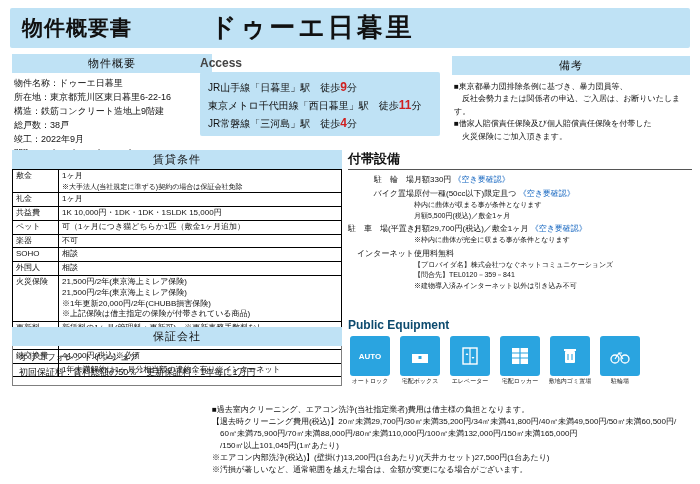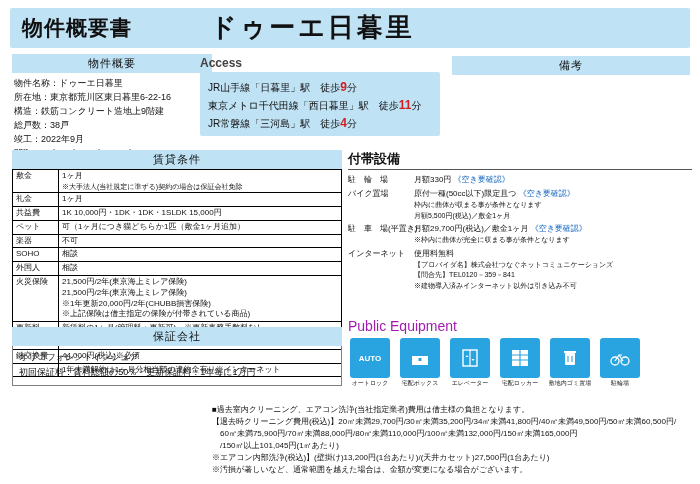--- a/index.html
+++ b/index.html
@@ -66,28 +66,28 @@
 
   
   .remark-wrap { position:absolute; left:452px; top:56px; width:238px; }
   .remark-body { font-size:8px; line-height:1.55; padding:6px 2px 0 2px; }
 
   
   .fac-wrap { position:absolute; left:348px; top:150px; width:344px; }
   .fac-head { font-size:13px; font-weight:bold; border-bottom:1px solid #555; padding-bottom:1px; margin-bottom:4px; }
   .fac-body { font-size:8px; line-height:1.5; }
   .fac-row { display:flex; margin-bottom:2px; }
-  .fac-k { width:66px; flex:0 0 66px; white-space:nowrap; }
+  .fac-k { width:66px; flex:0 0 66px; white-space:nowrap;text-align:right; }
   .fac-v { flex:1; }
   .blue { color:#1566c0; }
   .note { font-size:7px; }
 
   
   .pub-wrap { position:absolute; left:348px; top:318px; width:344px; }
-  .pub-title { font-size:14px; color:#a21caf; margin-bottom:4px; }
+  .pub-title { font-size:12px; color:#0c4a6e; margin-bottom:4px;font-weight:bold; }
   .icons { display:flex; gap:6px; }
   .icon-cell { width:44px; text-align:center; }
   .icon-box {
     width:40px; height:40px; margin:0 auto;
     background:#2aa4e0; border-radius:3px; position:relative;
     display:flex; align-items:center; justify-content:center;
     color:#fff; font-size:8px; font-weight:bold;
   }
   .icon-cap { font-size:6px; margin-top:1px; color:#222; white-space:nowrap; }
   .icon-box svg { display:block; }
@@ -127,20 +127,26 @@
         <span>東京メトロ千代田線「西日暮里」駅　徒歩</span><span class="min">11</span><span>分</span>
       </div>
       <div class="ln">
         <span>JR常磐線「三河島」駅　徒歩</span><span class="min">4</span><span>分</span>
       </div>
     </div>
   </div>
 
   <div class="remark-wrap">
     <div class="sec-head">備考</div>
+    <div class="remark-body">
+      <div>■東京都暴力団排除条例に基づき、暴力団員等、</div>
+      <div>　反社会勢力または関係者の申込、ご入居は、お断りいたします。</div>
+      <div>■借家人賠償責任保険及び個人賠償責任保険を付帯した</div>
+      <div>　火災保険にご加入頂きます。</div>
+    </div>
   </div>
 
   <div class="rent-wrap">
     <div class="sec-head">賃貸条件</div>
     <table class="grid">
       <tbody>
           <tr>
         <td class="k">敷金</td>
         <td>
           <span>1ヶ月</span>

